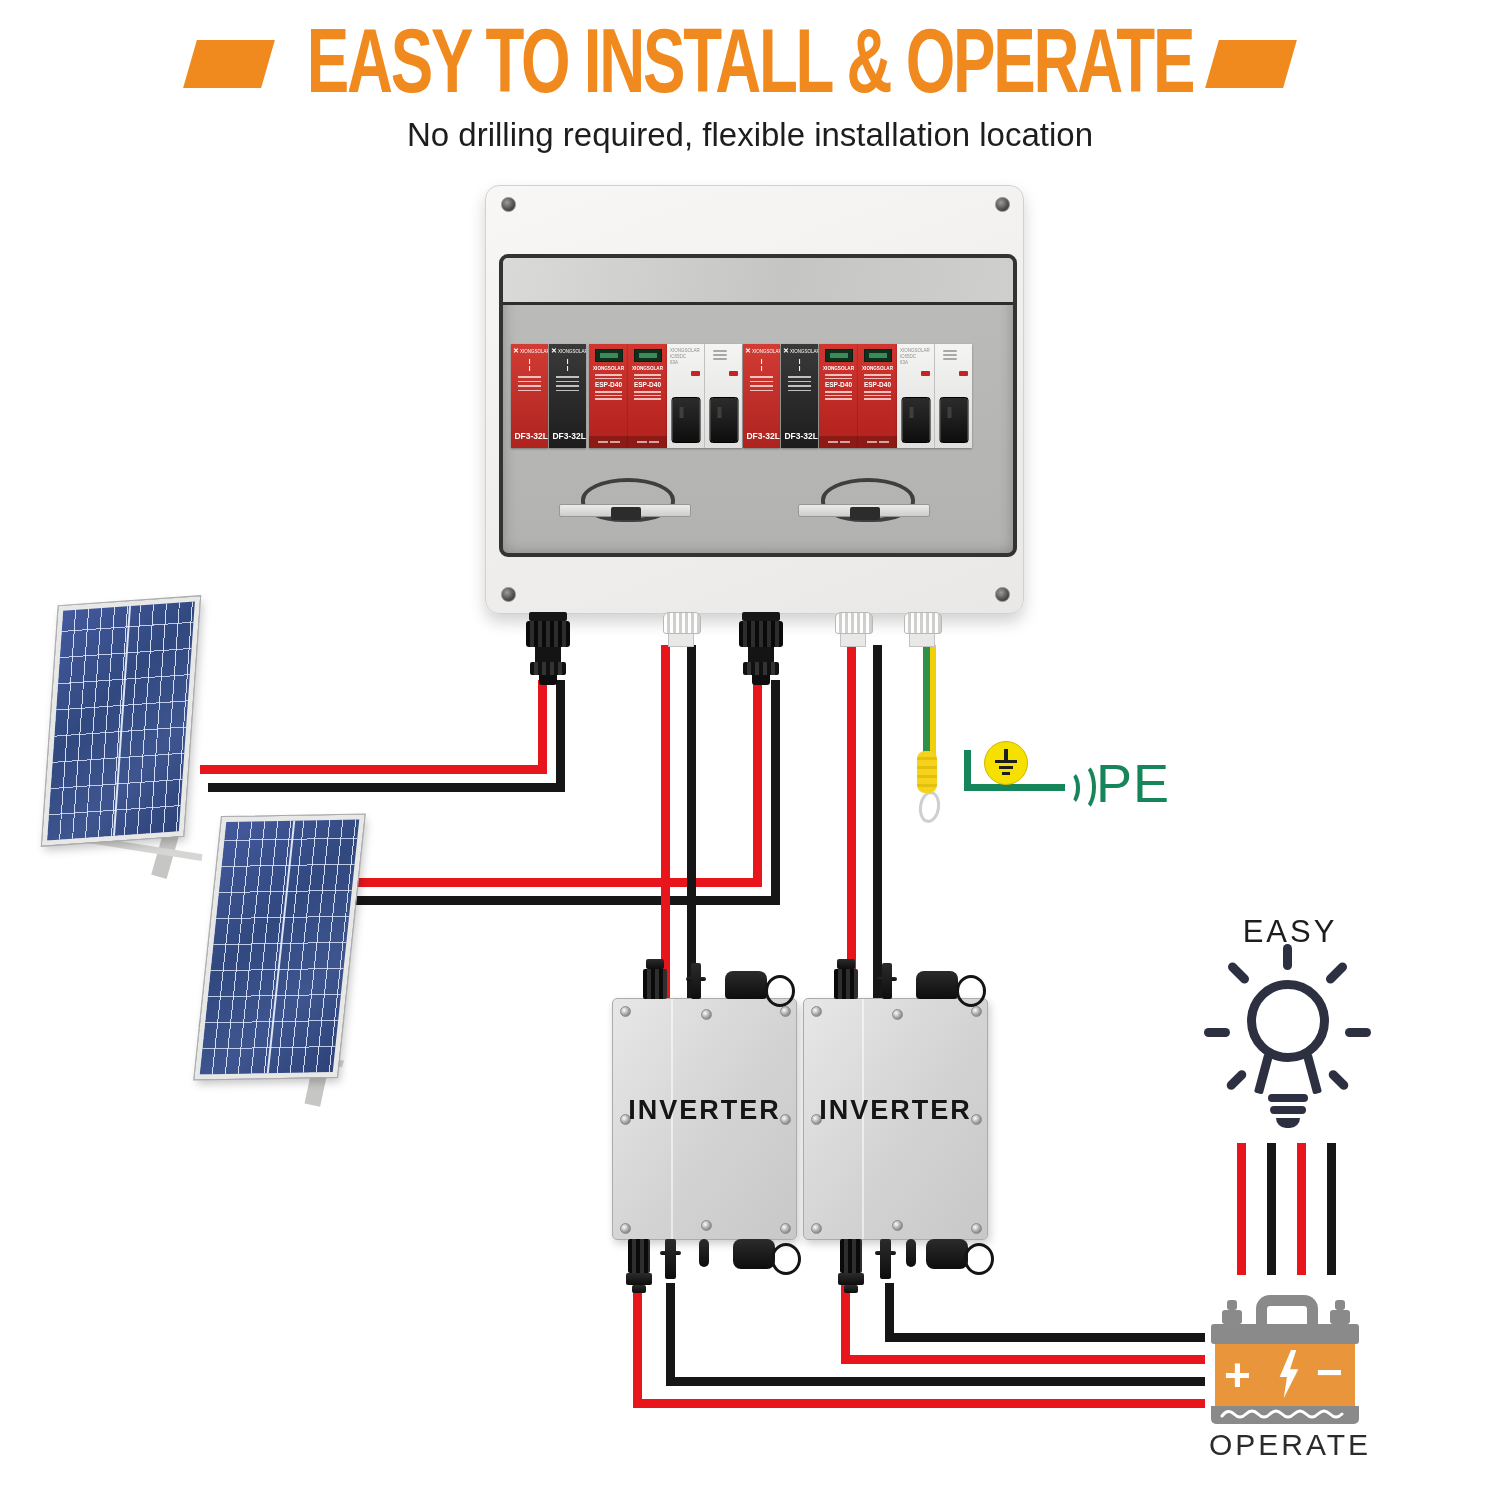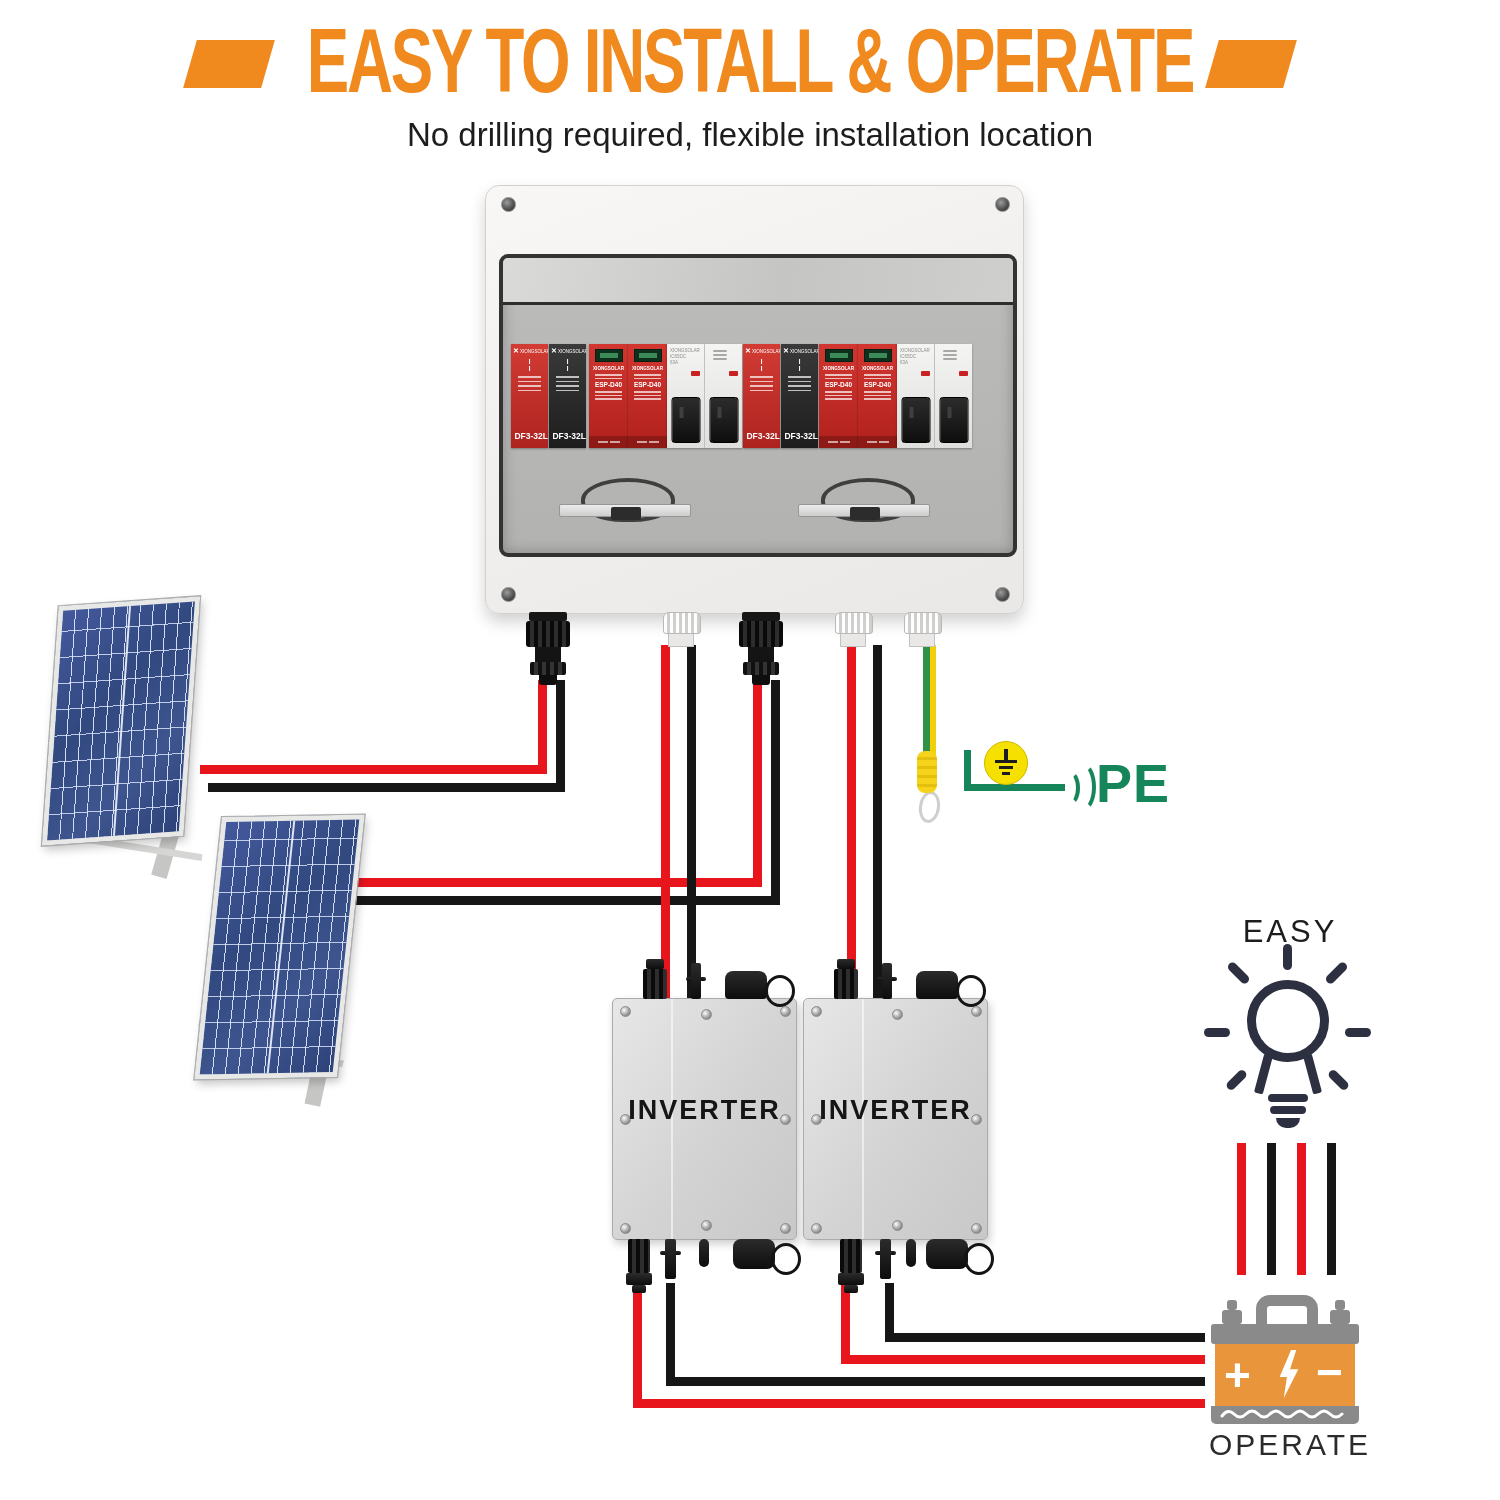--- a/index.html
+++ b/index.html
@@ -114,21 +114,21 @@
   .pebrv{position:absolute;left:964px;top:750px;width:7px;height:41px;background:var(--pe-green);}
   .pebrh{position:absolute;left:964px;top:784px;width:101px;height:7px;background:var(--pe-green);}
   .pecircle{position:absolute;left:984px;top:741px;width:42px;height:42px;border-radius:50%;
             background:#F5E000;border:1px solid #cdb800;z-index:2;}
   .earth-stem{position:absolute;left:19px;top:7px;width:4px;height:11px;background:#1c1c1c;}
   .earth-b1{position:absolute;left:10px;top:18px;width:22px;height:3px;background:#1c1c1c;}
   .earth-b2{position:absolute;left:14px;top:24px;width:14px;height:3px;background:#1c1c1c;}
   .earth-b3{position:absolute;left:17px;top:30px;width:8px;height:3px;background:#1c1c1c;}
   .arc{position:absolute;border:4px solid transparent;border-right-color:var(--pe-green);
        border-radius:50%;background:transparent;}
-  .petext{position:absolute;left:1096px;top:752px;font-size:54px;font-weight:bold;
+  .petext{position:absolute;left:1096px;top:752px;font-size:54px;font-weight:normal;
           color:var(--pe-green);letter-spacing:1px;}
 
   
   .inv{position:absolute;width:183px;height:240px;z-index:4;
        background:linear-gradient(125deg,#e7e7e7,#d3d3d3 55%,#c8c8c8);
        border:1px solid #ababab;border-radius:5px;box-shadow:2px 4px 8px rgba(0,0,0,.2);}
   .inv .seam{position:absolute;left:58px;top:0;width:2px;height:100%;background:rgba(255,255,255,.55);}
   .inv .ilabel{position:absolute;left:0;right:0;top:96px;text-align:center;font-weight:bold;
                font-size:27px;letter-spacing:2px;color:#151515;}
   .scr{position:absolute;width:9px;height:9px;border-radius:50%;border:1px solid #8c8c8c;

